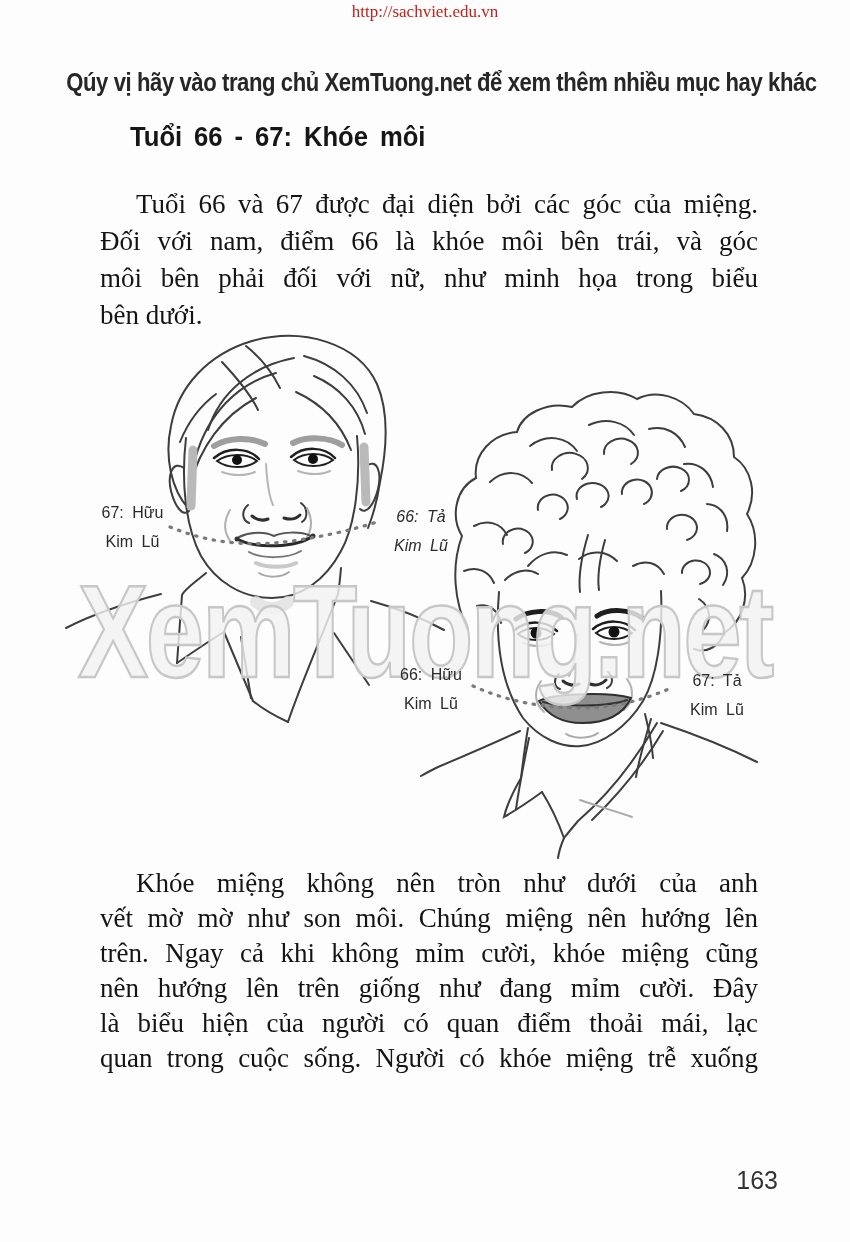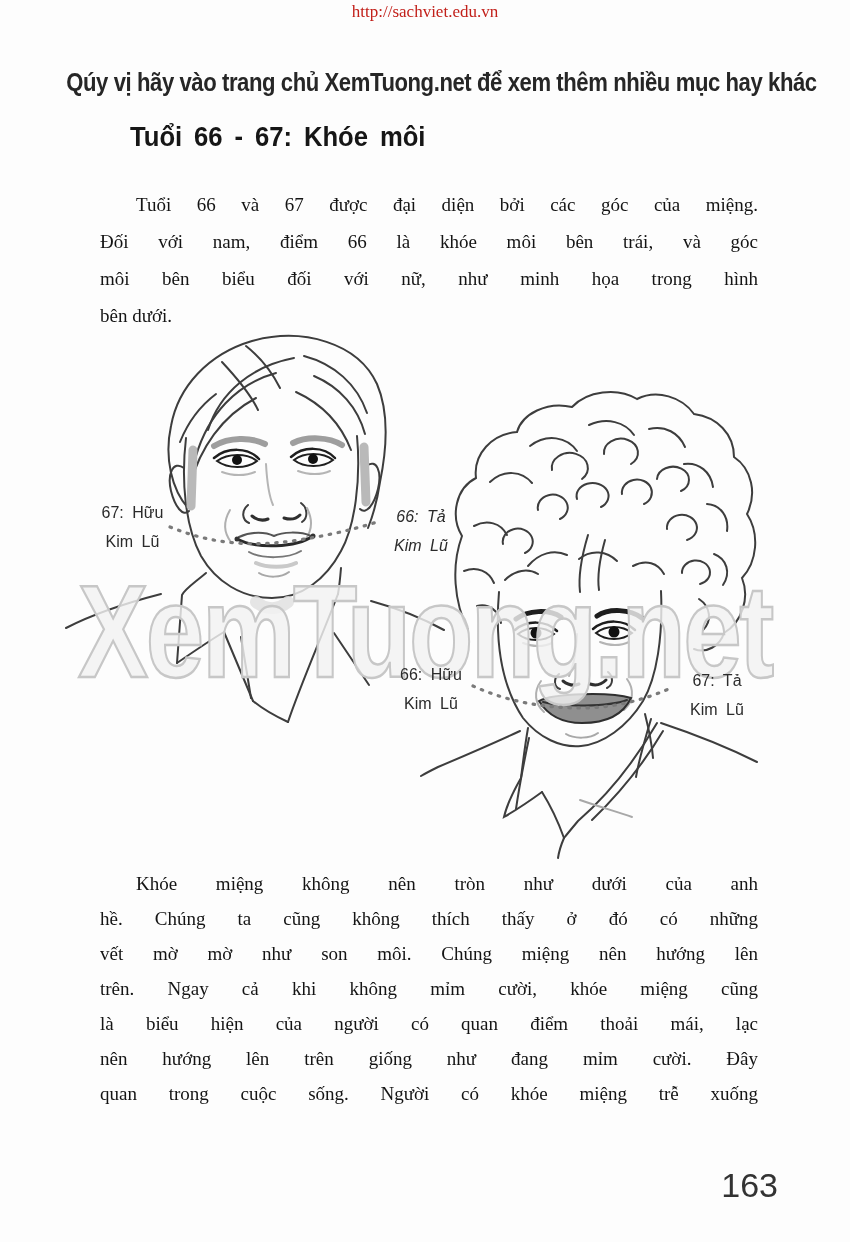--- a/index.html
+++ b/index.html
@@ -25,60 +25,60 @@
     transform:scaleX(0.85); transform-origin:50% 50%;
   }
   
   .title {
     position:absolute; left:130px; top:122px; margin:0;
     font-family:"Liberation Sans", sans-serif; font-weight:bold;
     font-size:27px; color:#161616; letter-spacing:0px; word-spacing:5px;
     transform:scaleX(0.95); transform-origin:left center; white-space:nowrap;
   }
   
-  .para { position:absolute; left:100px; width:658px; font-size:19px; color:#141414; }
+  .para { position:absolute; left:100px; width:658px; font-size:27px; color:#141414; }
   .para1 { top:186px; line-height:37px; }
   .para2 { top:866px; line-height:35px; }
   .line { text-align:justify; text-align-last:justify; }
   .line.last { text-align:justify; text-align-last:auto; }
   .line.indent { text-indent:36px; }
   
   .figure { position:absolute; left:60px; top:330px; width:730px; height:530px; }
   .figure svg { position:absolute; left:0; top:0; }
   .fig-label {
     position:absolute; font-family:"Liberation Sans", sans-serif;
     font-size:16px; line-height:29px; color:#2b2b2b;
     text-align:center; word-spacing:4px; white-space:nowrap; z-index:3;
   }
   .lbl-man-left    { left:25px;  top:168px; width:95px; }
   .lbl-man-right   { left:323px; top:172px; width:76px;font-style:italic; }
   .lbl-woman-left  { left:331px; top:330px; width:80px; }
   .lbl-woman-right { left:618px; top:336px; width:78px; }
   
   .page-number {
     position:absolute; top:1166px; right:72px;
-    font-family:"Liberation Sans", sans-serif; font-size:34px; color:#333;text-align:center;
+    font-family:"Liberation Sans", sans-serif; font-size:25px; color:#333;text-align:center;
   }
 </style>
 </head>
 <body>
 
 <div class="page">
 
   <div class="header-url">http://sachviet.edu.vn</div>
   <div class="header-notice-wrap">
     <div class="header-notice">Qúy vị hãy vào trang chủ XemTuong.net để xem thêm nhiều mục hay khác</div>
   </div>
 
   <h1 class="title">Tuổi 66 - 67: Khóe môi</h1>
 
   <div class="para para1">
     <div class="line indent">Tuổi 66 và 67 được đại diện bởi các góc của miệng.</div>
     <div class="line">Đối với nam, điểm 66 là khóe môi bên trái, và góc</div>
-    <div class="line">môi bên biểu đối với nữ, như minh họa trong hình</div>
+    <div class="line">môi bên phải đối với nữ, như minh họa trong biểu</div>
     <div class="line last">bên dưới.</div>
   </div>
 
   <div class="figure">
     <svg width="730" height="530" viewBox="0 0 730 530">
 
       <g fill="none" stroke="#3d3d3d" stroke-width="2" stroke-linecap="round">
 
         <path d="M 128,178 C 112,160 104,128 111,96 C 118,57 148,24 192,11 C 243,-3 298,13 317,54 C 329,82 327,118 320,152 C 317,172 312,188 308,198"></path>
         <path d="M 148,100 C 160,62 192,36 234,28"></path>
@@ -232,23 +232,22 @@
       <div>Kim Lũ</div>
     </div>
     <div class="fig-label lbl-woman-right">
       <div>67: Tả</div>
       <div>Kim Lũ</div>
     </div>
   </div>
 
   <div class="para para2">
     <div class="line indent">Khóe miệng không nên tròn như dưới của anh</div>
-    <div class="line">hề. Chúng ta cũng không thích thấy ở đó có những</div>
     <div class="line">vết mờ mờ như son môi. Chúng miệng nên hướng lên</div>
     <div class="line">trên. Ngay cả khi không mỉm cười, khóe miệng cũng</div>
+    <div class="line">nên hướng lên trên giống như đang mỉm cười. Đây</div>
     <div class="line">là biểu hiện của người có quan điểm thoải mái, lạc</div>
-    <div class="line">nên hướng lên trên giống như đang mỉm cười. Đây</div>
     <div class="line">quan trong cuộc sống. Người có khóe miệng trễ xuống</div>
   </div>
 
   <div class="page-number">163</div>
 
 </div>
 
 </body></html>

